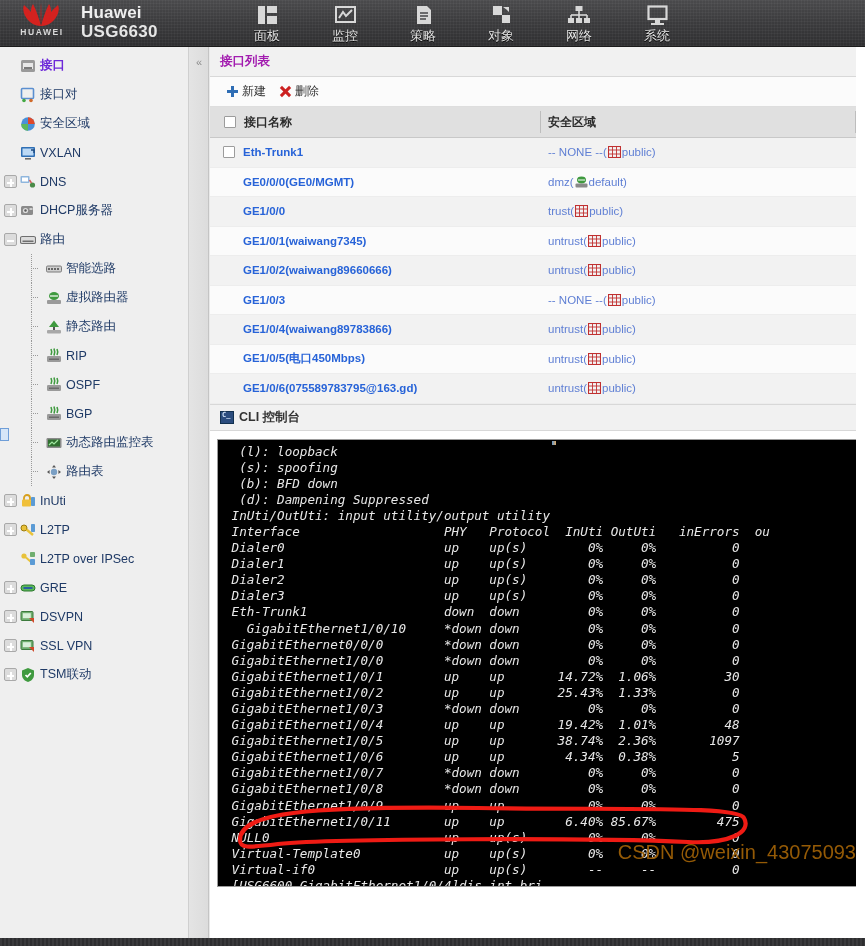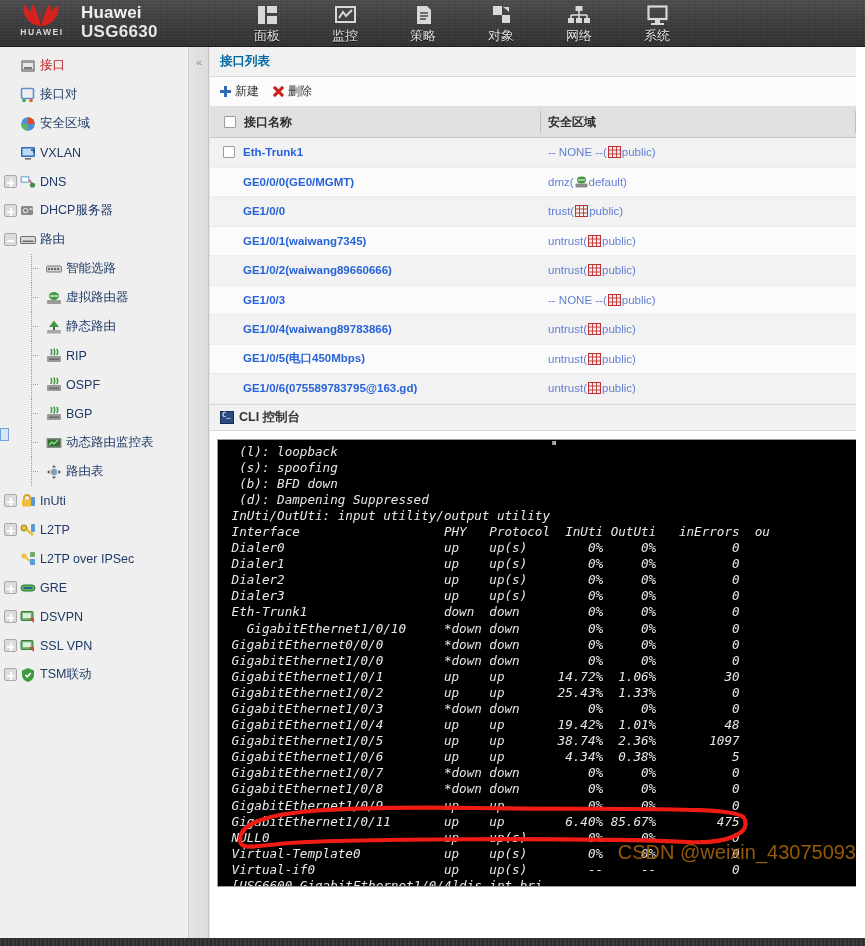--- a/index.html
+++ b/index.html
@@ -68,21 +68,21 @@
   .tgl.none { border:none; background:transparent; }
   .tgl.plus::before, .tgl.plus::after,
   .tgl.minus::before {
     content:""; position:absolute; background:#fff;
   }
   .tgl.plus::before { left:2px; top:5.5px; width:7px; height:2px; }
   .tgl.plus::after  { left:5px; top:2.5px; width:2px; height:8px; }
   .tgl.minus::before{ left:2px; top:5.5px; width:7px; height:2px; }
   .ico { width:16px; height:16px; margin-right:4px; flex:0 0 auto; position:relative; }
   .tlabel { font-size:12.5px; color:#1f3a66; }
-  .tnode.active .tlabel { color:#b91c1c; }
+  .tnode.active .tlabel { color:#6d28d9;font-weight:bold; }
   .tnode.lvl2 { padding-left:12px; }
   .tnode.lvl2 .ico { margin-left:18px; }
   .tnode.lvl2 { position:relative; }
   .tnode.lvl2::before {
     content:""; position:absolute; left:31px; top:0; bottom:0;
     border-left:1px dotted #9a9a9a;
   }
   .tnode.lvl2::after {
     content:""; position:absolute; left:31px; top:14px; width:7px;
     border-top:1px dotted #9a9a9a;
@@ -99,25 +99,25 @@
   .edge-tab {
     position:absolute; left:0; top:428px; width:9px; height:13px;
     border:1px solid #6f9ed8; background:#d6e6f8;
   }
 
   
   .main { position:absolute; left:210px; top:47px; width:655px; height:899px; background:#fff; }
   .panel-title {
     height:30px; background:#f1f1f1; border-bottom:1px solid #d8d8d8;
     display:flex; align-items:center; padding-left:10px;
-    font-size:12.5px; font-weight:bold; color:#0369a1;
+    font-size:12.5px; font-weight:bold; color:#a21caf;
   }
   .toolbar {
     height:30px; background:#fbfbfb; border-bottom:1px solid #dedede;
-    display:flex; align-items:center; padding-left:10px; gap:14px;
+    display:flex; align-items:center; padding-left:17px; gap:14px;
   }
   .tb-btn { display:flex; align-items:center; gap:4px; cursor:pointer; font-size:12px; color:#333; }
   .plus-ico { width:11px; height:11px; position:relative; }
   .plus-ico::before, .plus-ico::after { content:""; position:absolute; background:#2e6db4; }
   .plus-ico::before { left:0; top:4px; width:11px; height:3px; }
   .plus-ico::after  { left:4px; top:0; width:3px; height:11px; }
   .x-ico { width:11px; height:11px; position:relative; }
   .x-ico::before, .x-ico::after {
     content:""; position:absolute; left:-1px; top:4px; width:13px; height:3px; background:#cc2020;
   }

